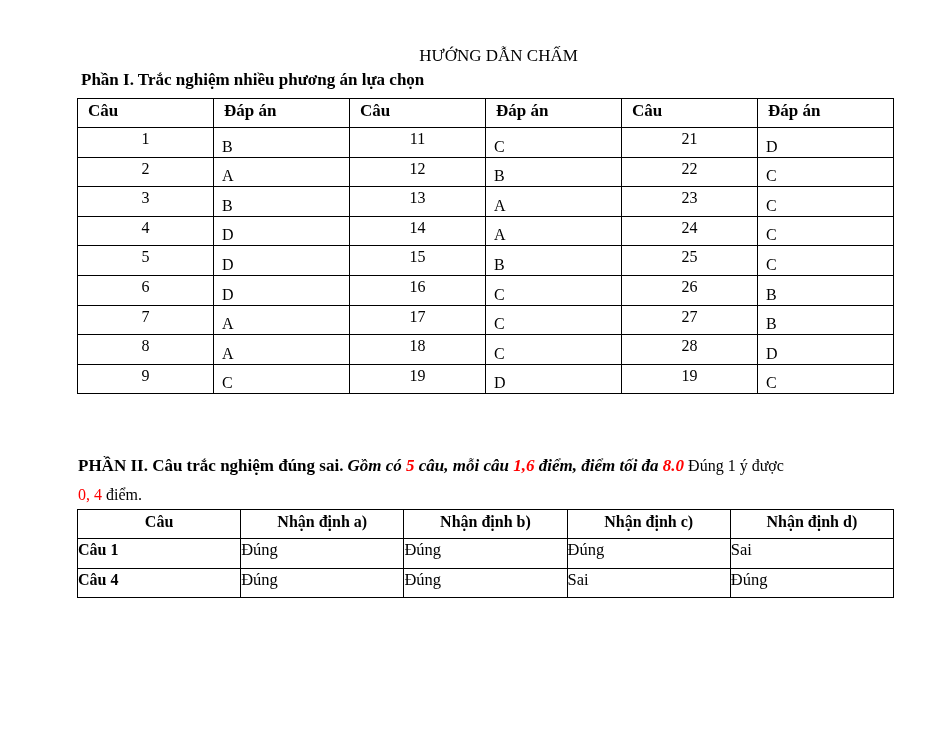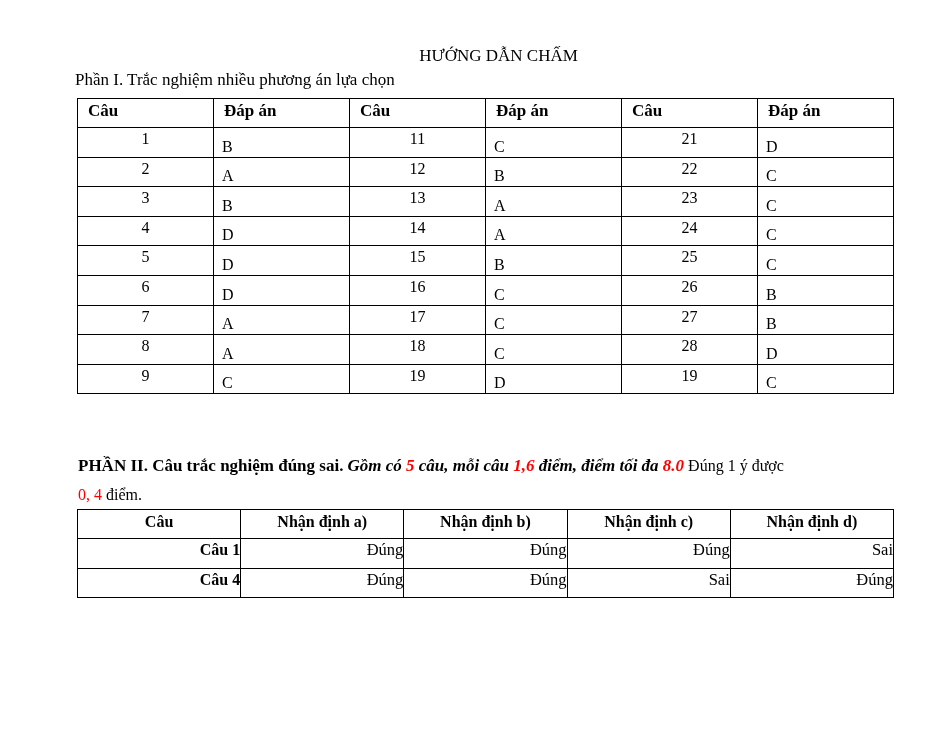--- a/index.html
+++ b/index.html
@@ -1,35 +1,35 @@
 <!DOCTYPE html>
 <html><head>
 <meta charset="utf-8">
 <style>
   html, body { margin: 0; padding: 0; background: #ffffff; }
   body { width: 931px; height: 742px; position: relative; overflow: hidden;
          font-family: "Liberation Serif", "DejaVu Serif", serif; color: #000; }
   .title { position: absolute; left: 13px; width: 931px; top: 46px; text-align: center;
            font-weight: normal; font-size: 17px; }
   .title span { position: relative; left: 20px; }
-  .section1 { position: absolute; left: 75px; top: 70px; font-weight: normal; font-size: 17px; }
+  .section1 { position: absolute; left: 81px; top: 70px; font-weight: bold; font-size: 17px; }
   table { border-collapse: collapse; position: absolute; table-layout: fixed; }
   td, th { border: 1px solid #000; padding: 0; font-size: 16px; }
   #t1 { left: 77px; top: 98px; width: 817px; }
   #t1 col { width: 136px; }
   #t1 th { height: 28px; text-align: left; padding-left: 10px; font-weight: bold; font-size: 17px; vertical-align: top; line-height: 24px; }
   #t1 td { height: 28.6px; }
   #t1 td.num { text-align: center; vertical-align: top; line-height: 22px; }
   #t1 td.ans { text-align: left; padding-left: 8px; vertical-align: bottom; line-height: 20px; }
   .section2 { position: absolute; left: 78px; top: 451px; width: 818px; font-size: 16px; line-height: 29px; }
   .section2 b { font-size: 17px; }
   .red { color: #ff0000; }
   #t2 { left: 77px; top: 509px; width: 817px; }
   #t2 th { height: 28px; text-align: center; font-weight: bold; font-size: 16px; line-height: 24px; vertical-align: top; }
-  #t2 td { height: 28.5px; text-align: right; font-size: 16.5px; line-height: 22px; vertical-align: top; }
+  #t2 td { height: 28.5px; text-align: left; font-size: 16.5px; line-height: 22px; vertical-align: top; }
   #t2 td.rowlabel { font-weight: bold; font-size: 16px; }
 </style>
 </head>
 <body>
 
 <div class="title"><span>HƯỚNG DẪN CHẤM</span></div>
 
 <div class="section1">Phần I. Trắc nghiệm nhiều phương án lựa chọn</div>
 
 <table id="t1">

